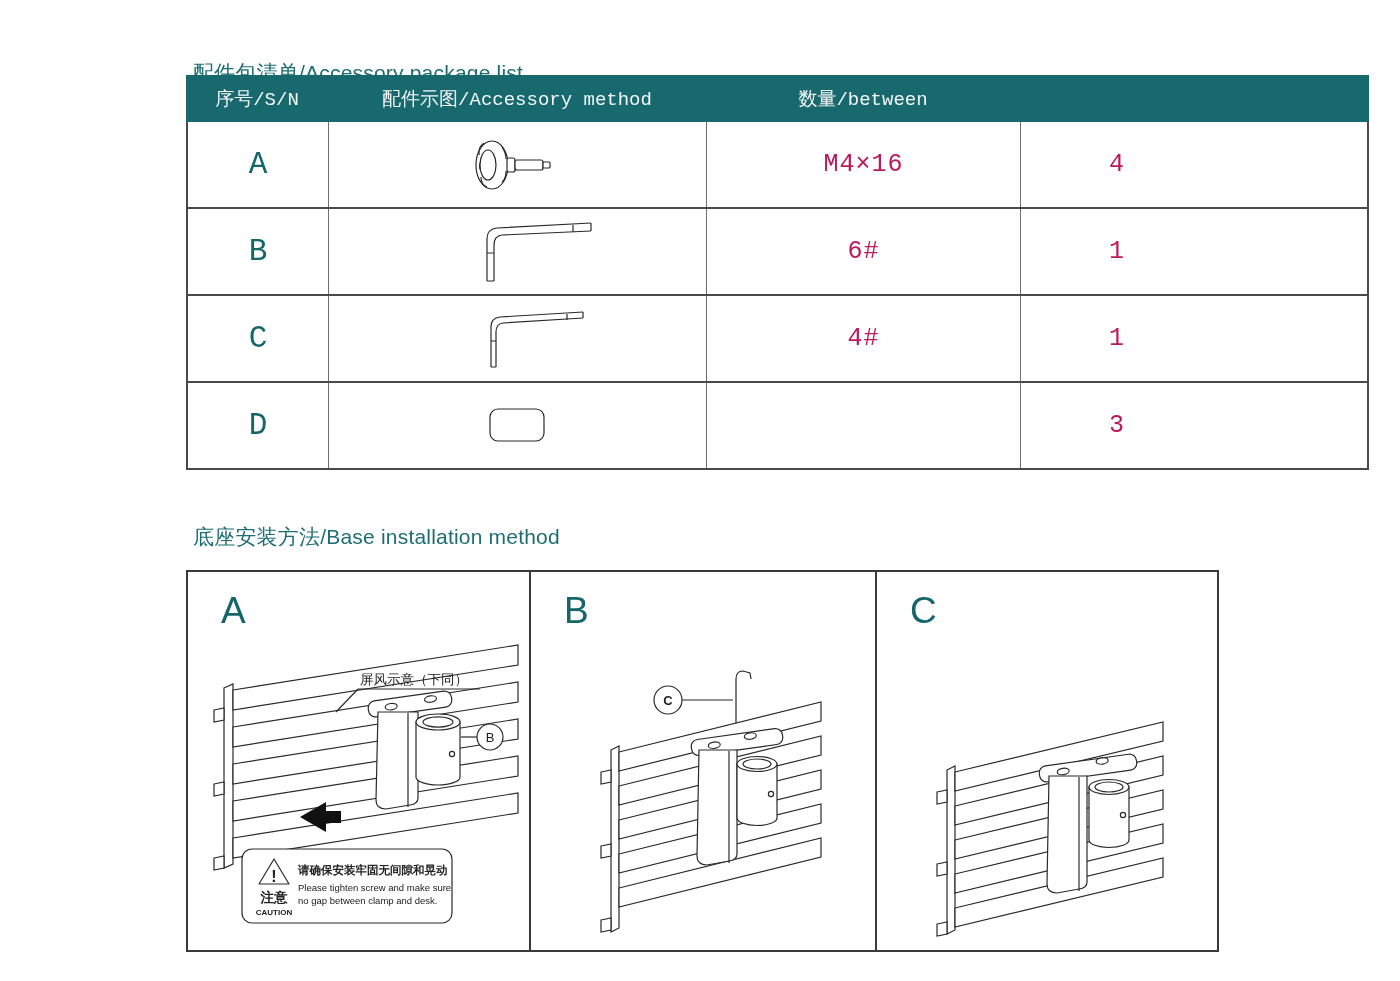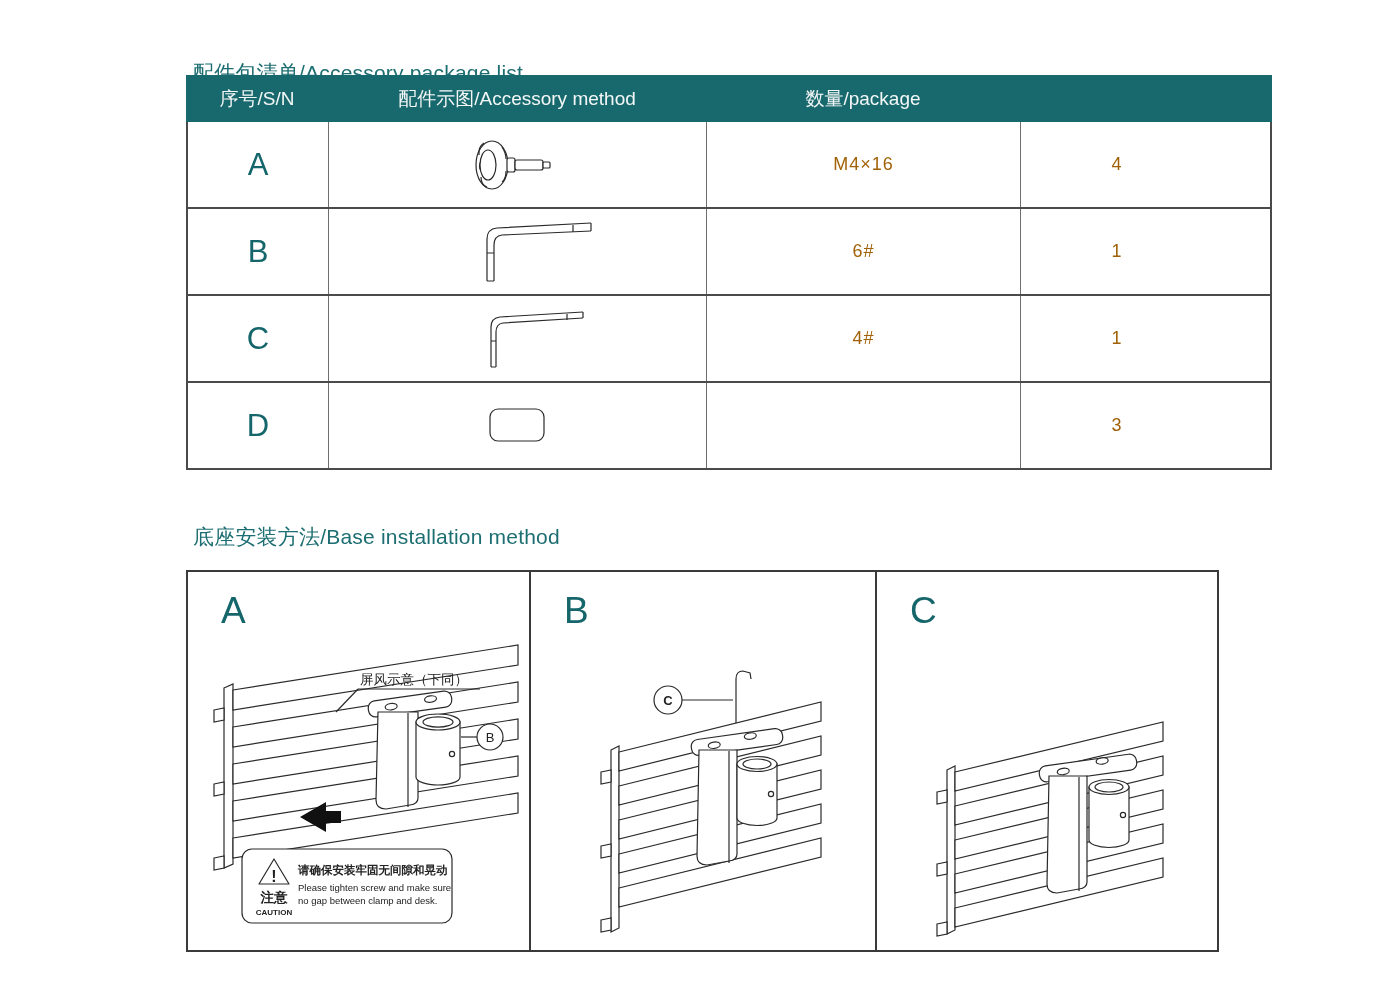--- a/index.html
+++ b/index.html
@@ -4,32 +4,32 @@
 <style>
   html,body{margin:0;padding:0;background:#ffffff;}
   body{width:1400px;height:981px;position:relative;overflow:hidden;
        font-family:"Liberation Sans","DejaVu Sans",sans-serif;color:#222;}
 
   .section-title{position:absolute;font-size:21px;font-weight:500;color:#1d6e72;letter-spacing:.2px;}
   #title1{left:193px;top:31px;margin-top:28px;}
   #title2{left:193px;top:523px;}
 
   
-  .acc-table{position:absolute;left:186px;top:75px;width:1086px;}
+  .acc-table{position:absolute;left:186px;top:75px;width:1183px;font-family:Liberation Mono, monospace;}
   .acc-header{display:grid;grid-template-columns:142px 378px 314px 195px;
               background:#18696d;height:47px;}
   .acc-header .hcell{display:flex;align-items:center;justify-content:center;
               color:#f4f7f7;font-size:19px;font-weight:400;}
   .acc-body{border:2px solid #4a4a4a;border-top:none;}
   .acc-row{display:grid;grid-template-columns:140px 378px 314px 193px;height:85px;}
   .acc-row + .acc-row{border-top:2px solid #4a4a4a;}
   .acc-row .cell{display:flex;align-items:center;justify-content:center;}
   .acc-row .cell + .cell{border-left:1px solid #6e6e6e;}
   .sn-cell{color:#15666b;font-size:31px;font-weight:400;}
-  .spec-cell,.qty-cell{color:#a16207;font-size:18px;font-weight:400;letter-spacing:1px;}
+  .spec-cell,.qty-cell{color:#be185d;font-size:25px;font-weight:400;letter-spacing:1px;}
 
   
   .fig-box{position:absolute;left:186px;top:570px;width:1029px;height:378px;
            border:2px solid #3a3a3a;display:flex;}
   .fig-panel{position:relative;height:100%;}
   .fig-panel + .fig-panel{border-left:2px solid #3a3a3a;}
   #panelA{width:341px;} #panelB{width:344px;} #panelC{width:340px;}
   .panel-label{position:absolute;left:33px;top:18px;font-size:37px;color:#15666b;font-weight:400;}
   .fig-panel svg{position:absolute;left:0;top:0;}
   svg{font-family:"Liberation Sans","DejaVu Sans",sans-serif;}
@@ -38,21 +38,21 @@
 </style>
 </head>
 <body>
 
 <div class="section-title" id="title1">配件包清单/Accessory package list</div>
 
 <div class="acc-table">
   <div class="acc-header">
     <div class="hcell">序号/S/N</div>
     <div class="hcell">配件示图/Accessory method</div>
-    <div class="hcell">数量/package</div>
+    <div class="hcell">数量/between</div>
   </div>
   <div class="acc-body">
 
     <div class="acc-row">
       <div class="cell sn-cell">A</div>
       <div class="cell">
         <svg width="120" height="72" viewBox="0 0 120 72">
           <ellipse class="lnf" cx="34" cy="36" rx="16" ry="24"></ellipse>
           <path class="ln" d="M26,14 q-6,4 -5,12 M23,32 q-3,5 0,10 M23,48 q0,8 6,10 M44,18 q4,6 4,12 M48,42 q0,8 -4,11"></path>
           <ellipse class="lnf" cx="30" cy="36" rx="8" ry="15"></ellipse>

